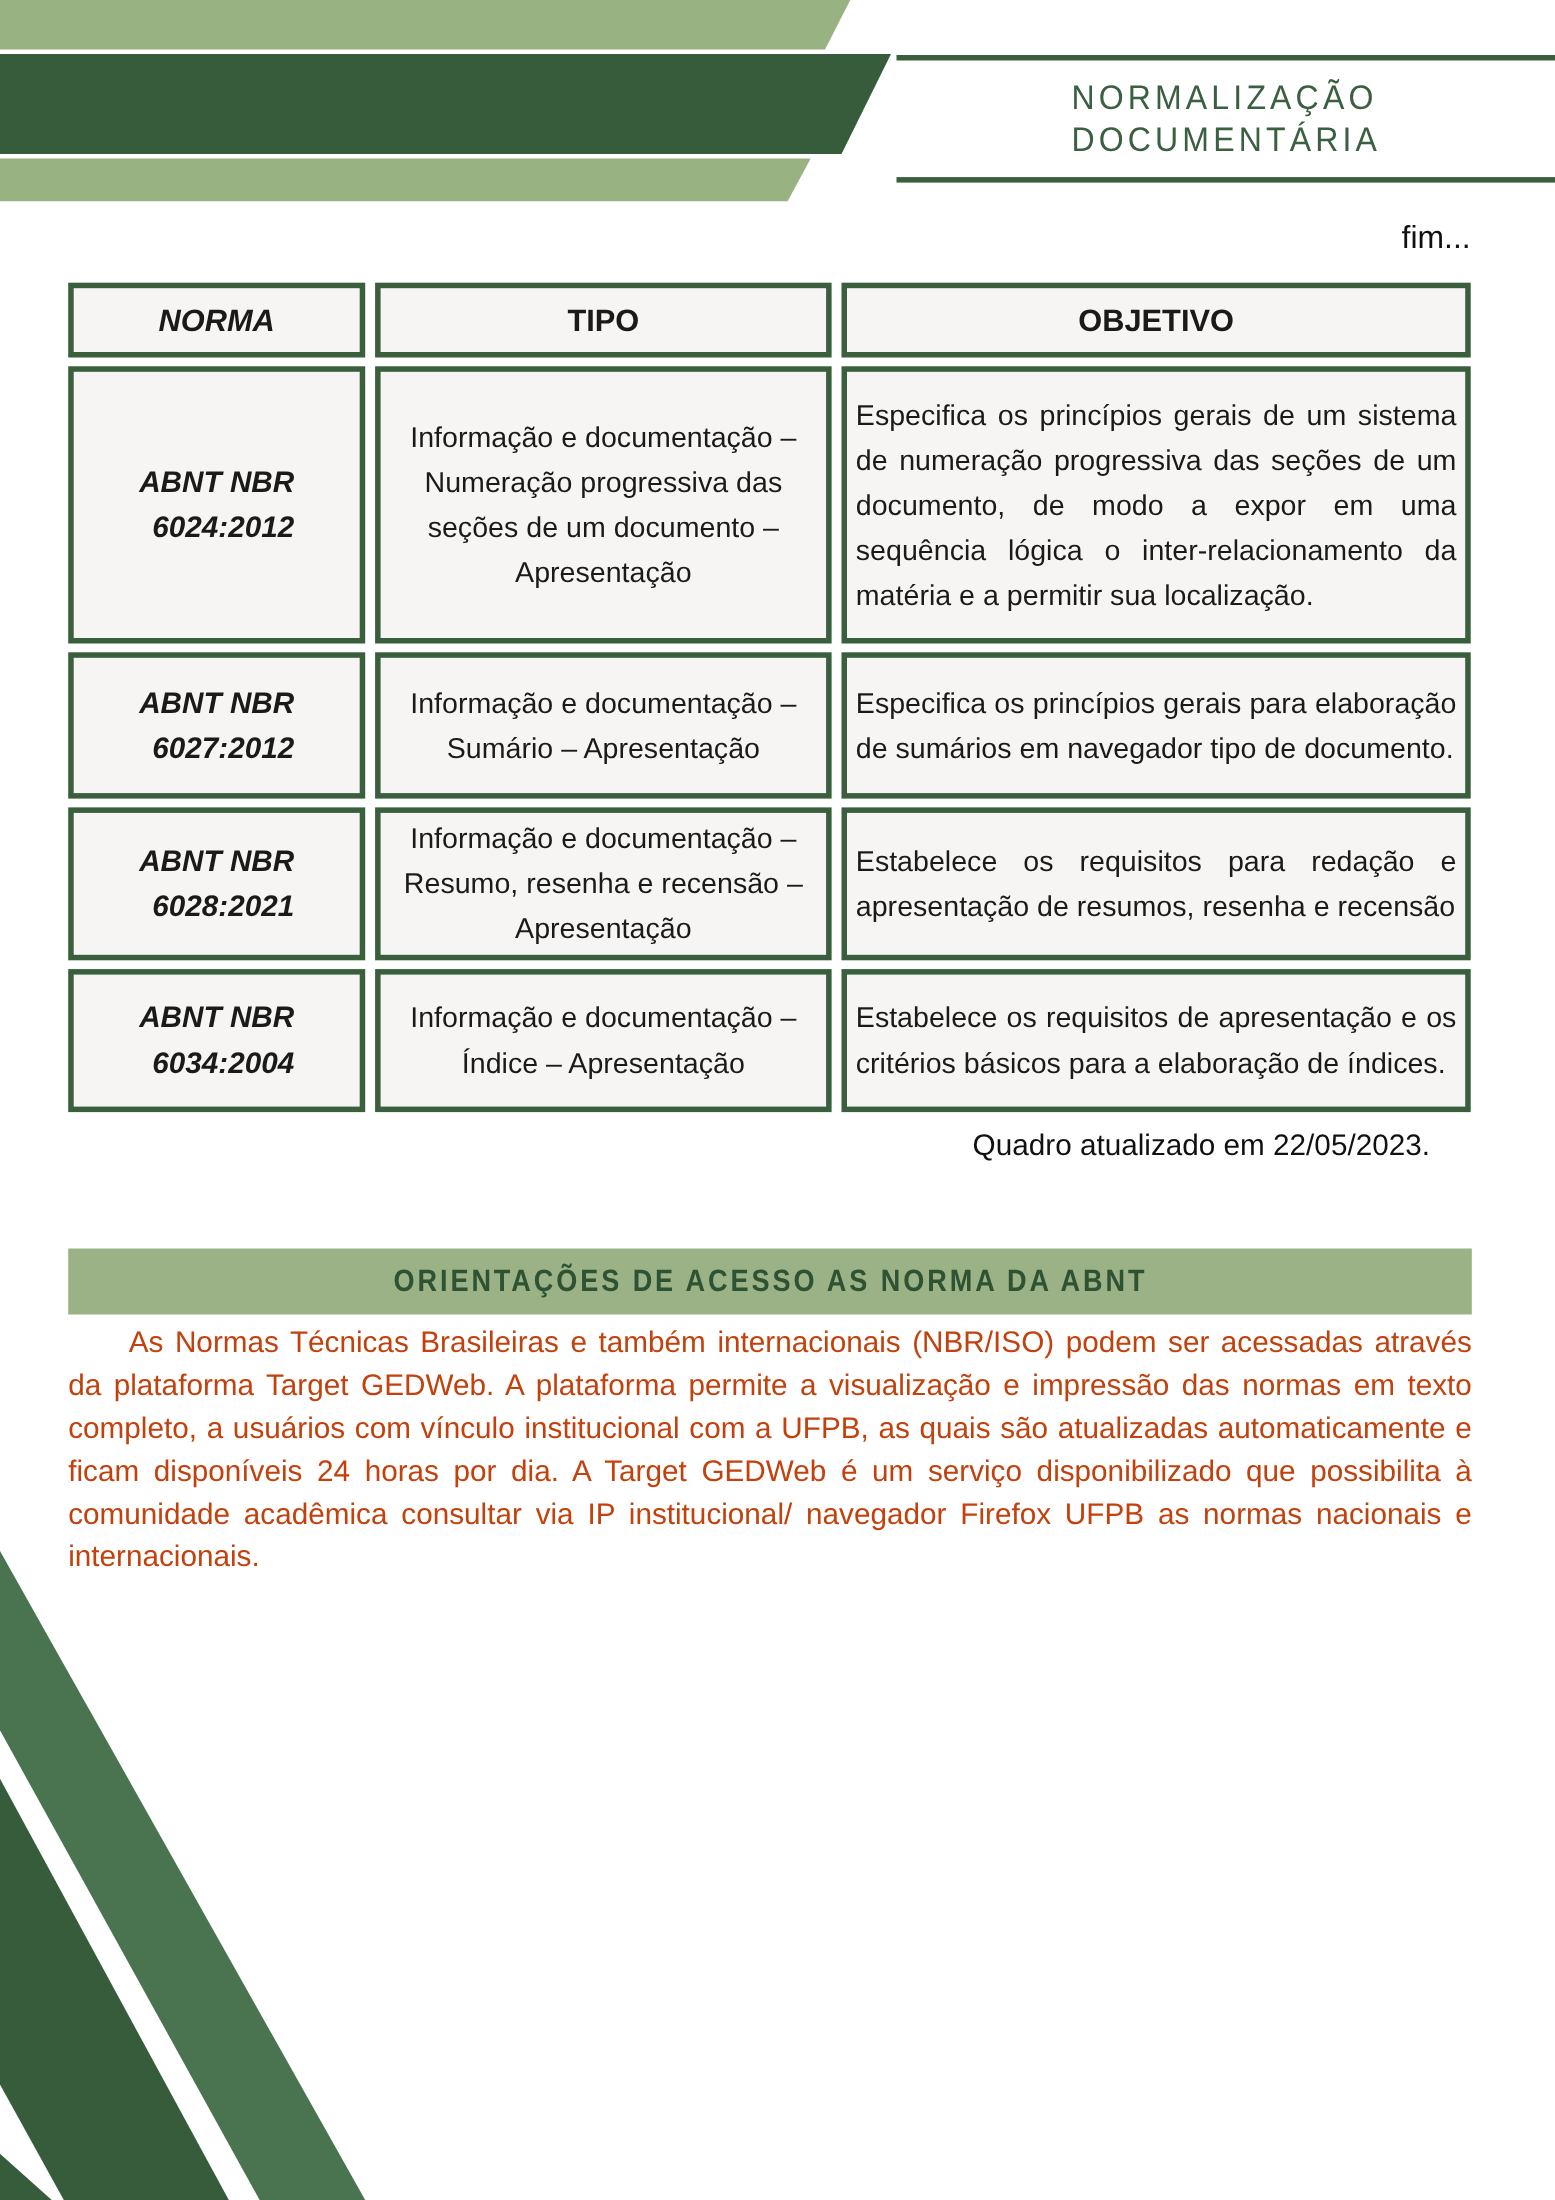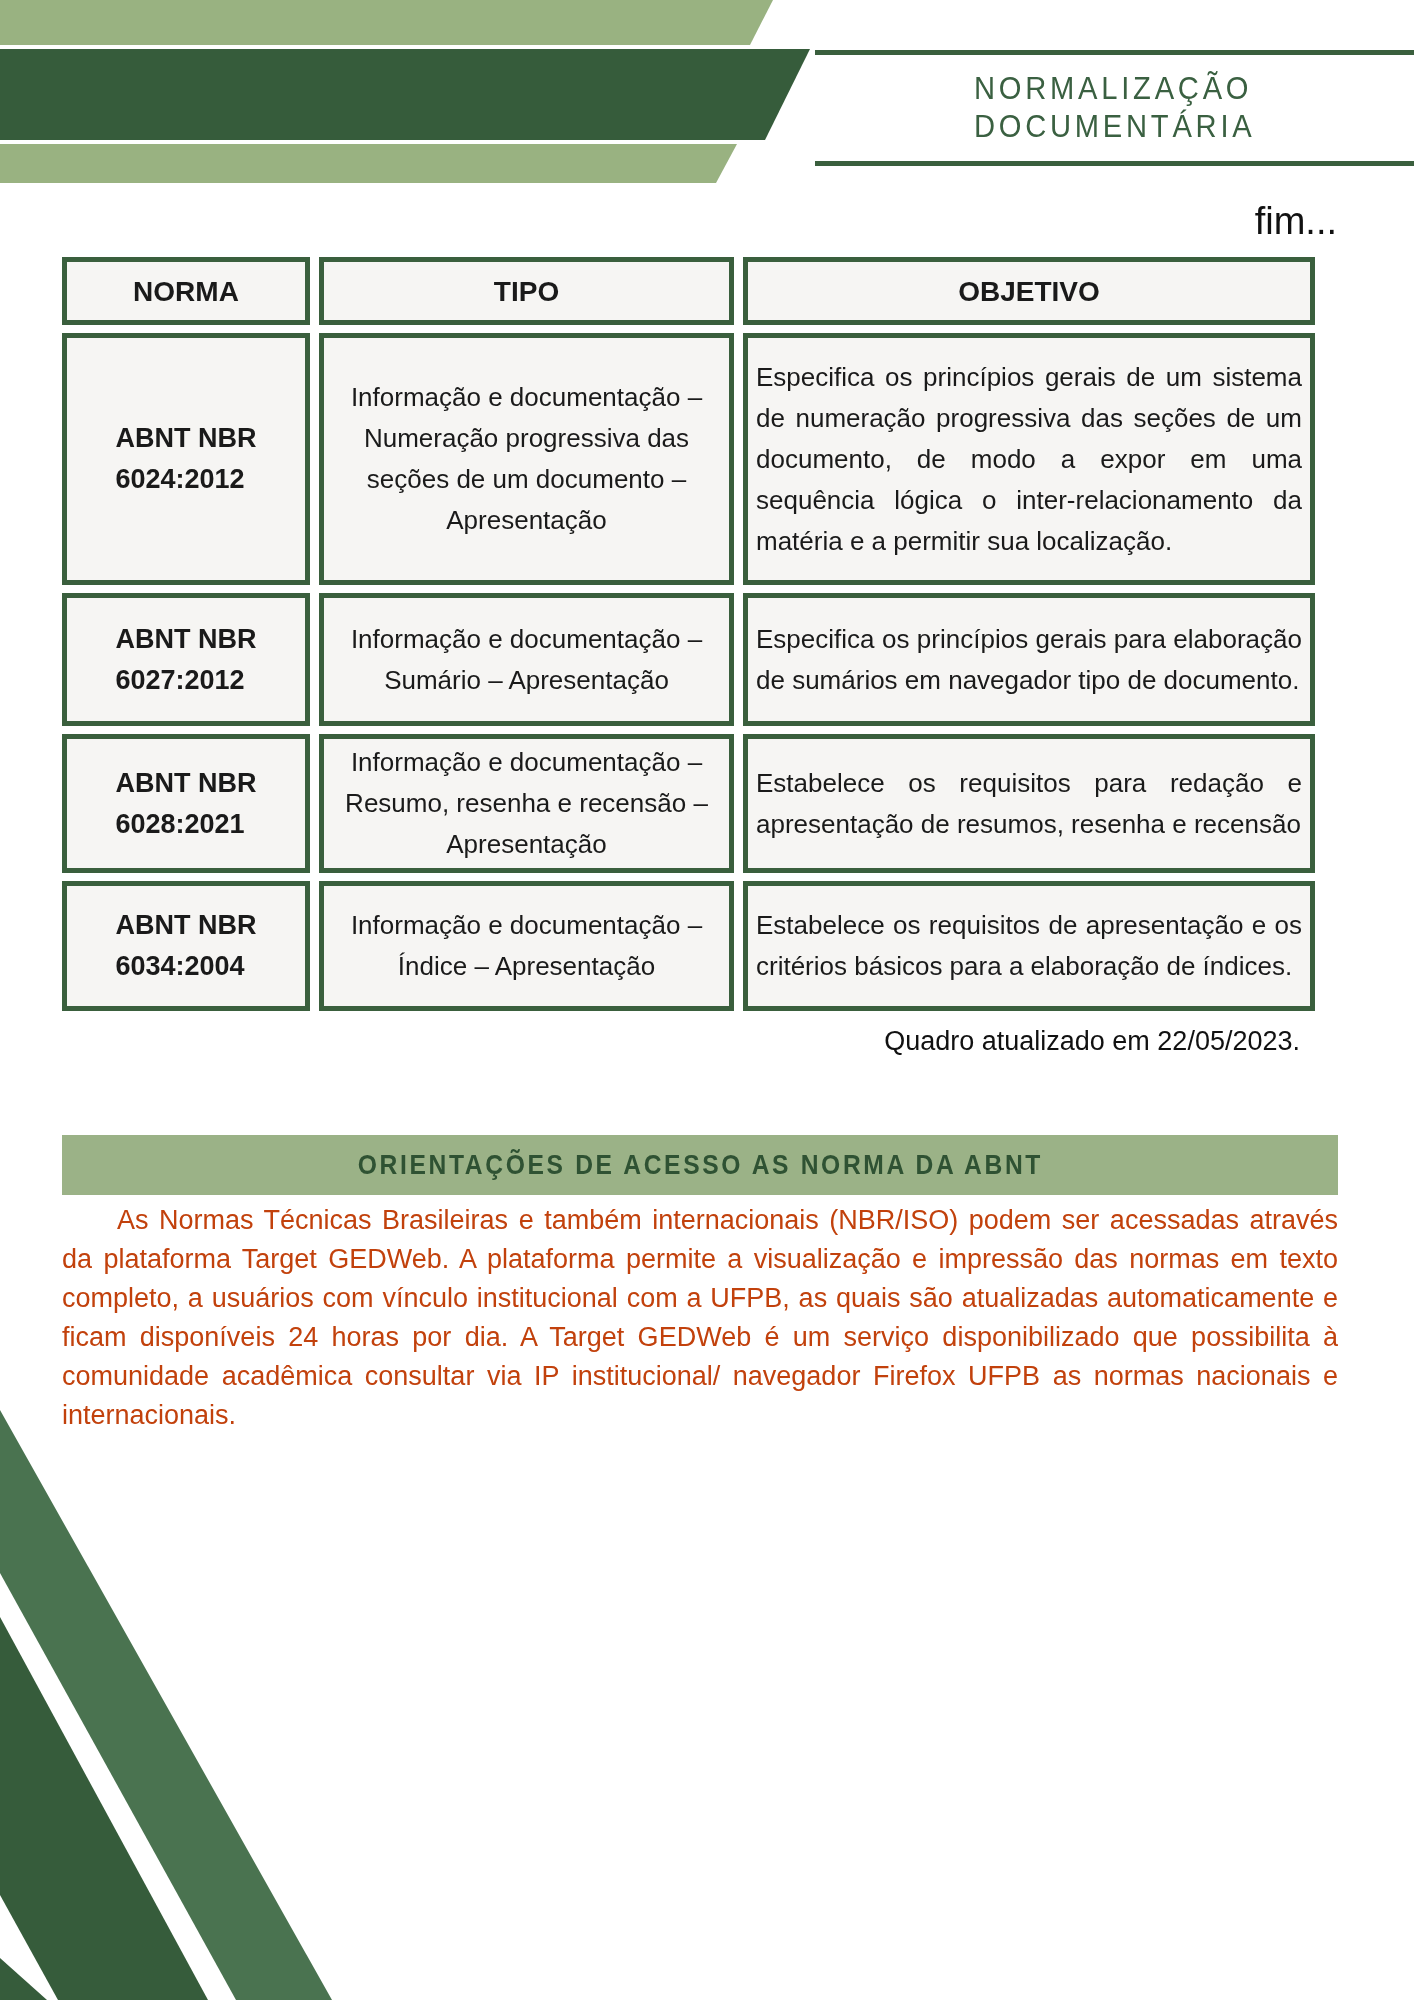--- a/index.html
+++ b/index.html
@@ -26,36 +26,36 @@
     text-align:left;
     color:#3a6041;
     font-size:31px;
     line-height:38px;
     letter-spacing:4px;
     font-weight:400;
     transform:scaleX(0.94);
   }
   .fim{
     position:absolute;top:200px;right:77px;
-    font-size:38px;color:#111111;
+    font-size:29px;color:#111111;
   }
   
   .norm-table{
     position:absolute;left:62px;top:257px;width:1275px;
     display:flex;flex-direction:column;row-gap:8px;
   }
   .t-row{display:flex;column-gap:9px;}
   .cell{
     box-sizing:border-box;
     border:5px solid #3a5f3d;
     background:#f6f5f3;
     display:flex;align-items:center;justify-content:center;
     font-size:26px;line-height:41px;
   }
-  .c-norma{width:248px;font-weight:bold;font-size:27px;text-align:left;}
+  .c-norma{width:270px;font-weight:bold;font-size:27px;text-align:right;font-style:italic;}
   .c-tipo{width:415px;text-align:center;padding:0 10px;}
   .c-obj{width:572px;justify-content:flex-start;padding:15px 8px;}
   .c-obj .obj-text{width:100%;text-align:justify;text-justify:inter-word;}
   .t-header .cell{height:68px;font-weight:bold;font-size:28px;background:#f6f5f3;}
   .row-1 .cell{height:252px;}
   .row-2 .cell{height:133px;}
   .row-3 .cell{height:139px;}
   .row-4 .cell{height:130px;}
   .caption{
     position:absolute;top:1026px;right:114px;

